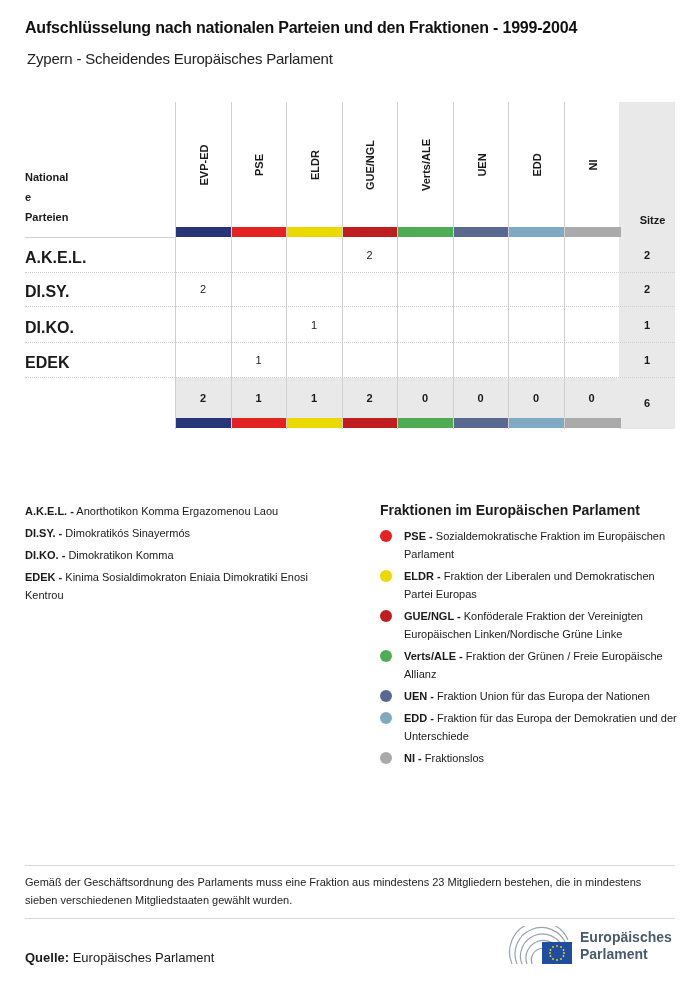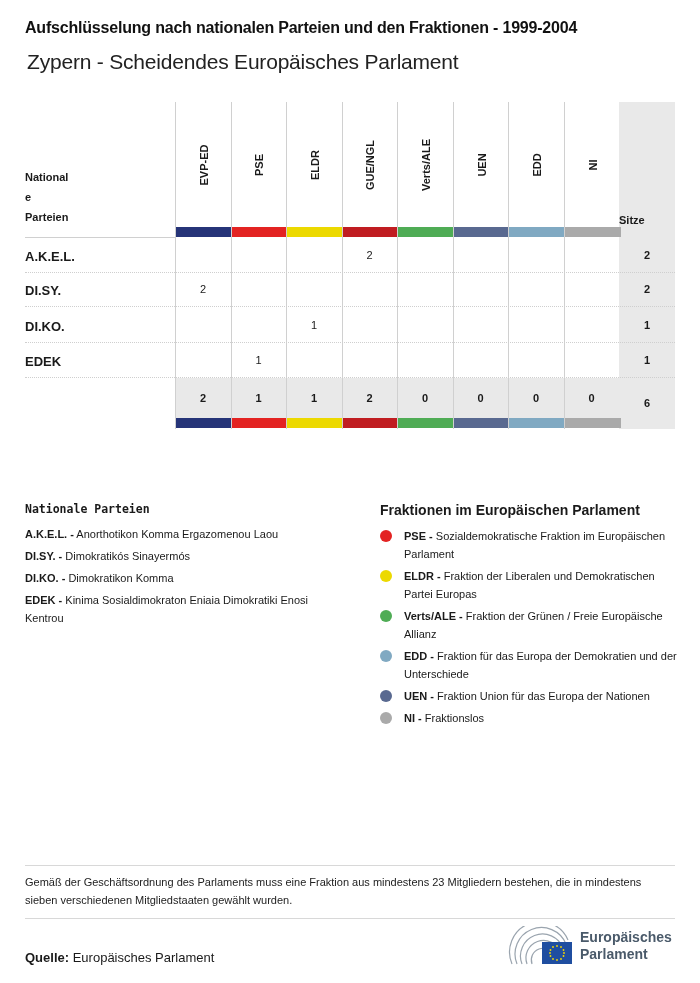--- a/index.html
+++ b/index.html
@@ -1,35 +1,35 @@
 <!DOCTYPE html>
 <html><head>
 <meta charset="utf-8">
 <style>
   * { box-sizing: border-box; margin: 0; padding: 0; }
   html, body { width: 700px; height: 983px; background: #ffffff; overflow: hidden; }
   body { font-family: "Liberation Sans", sans-serif; color: #1a1a1a; position: relative; }
 
   .title { position: absolute; left: 25px; top: 19px; font-size: 16px; font-weight: bold; letter-spacing: -0.2px; color: #111; }
-  .subtitle { position: absolute; left: 27px; top: 50px; font-size: 21px; color: #222; letter-spacing: -0.2px; }
+  .subtitle { position: absolute; left: 27px; top: 50px; font-size: 15px; color: #222; letter-spacing: -0.2px; }
 
   
   .tbl { position: absolute; left: 25px; top: 102px; width: 650px; height: 327px; }
   .party-head { position: absolute; left: 0; top: 65px; font-size: 11px; font-weight: bold; line-height: 20px; width: 60px; }
   .head-line { position: absolute; left: 0; top: 135px; width: 150px; height: 1px; background: #d0d0d0; }
   .col { position: absolute; top: 0; width: 56px; height: 327px; border-left: 1px solid #d0d0d0; }
   .col-label { position: absolute; left: 0; top: 0; width: 56px; height: 125px; display: flex; align-items: center; justify-content: center; }
   .col-label span { display: block; transform: rotate(-90deg); white-space: nowrap; font-size: 11px; font-weight: bold; }
   .bar-top { position: absolute; left: 0; top: 125px; width: 56px; height: 10px; }
   .bar-bot { position: absolute; left: 0; top: 316px; width: 56px; height: 10px; }
   .sitze-col { position: absolute; left: 594px; top: 0; width: 56px; height: 327px; background: #e9e9e9; }
-  .sitze-label { position: absolute; left: 0; top: 112px; width: 67px; text-align: left; font-size: 11px; font-weight: bold; }
+  .sitze-label { position: absolute; left: 0; top: 112px; width: 67px; text-align: center; font-size: 11px; font-weight: bold; }
   .row { position: absolute; left: 0; width: 650px; height: 35px; }
   .row .sep { position: absolute; left: 0; bottom: 0; width: 650px; border-bottom: 1px dotted #cfcfcf; }
-  .row-name { position: absolute; left: 0; top: 11px; font-size: 13px; font-weight: bold; }
+  .row-name { position: absolute; left: 0; top: 11px; font-size: 16px; font-weight: bold; }
   .cell { position: absolute; top: 11px; width: 56px; text-align: center; font-size: 11px; }
   .cell-total { position: absolute; top: 11px; left: 594px; width: 56px; text-align: center; font-size: 11px; font-weight: bold; }
   .totals-bg { position: absolute; left: 150px; top: 276px; width: 444px; height: 40px; background: #e9e9e9; }
   .tot-cell { position: absolute; top: 290px; width: 56px; text-align: center; font-size: 11px; font-weight: bold; }
   .grand { position: absolute; top: 295px; left: 594px; width: 56px; text-align: center; font-size: 11px; font-weight: bold; }
 
   
   .leg-left { position: absolute; left: 25px; top: 502px; width: 320px; }
   .leg-left h3 { font-family: "DejaVu Sans Mono", monospace; font-size: 11.5px; font-weight: bold; margin-bottom: 9px; }
   .leg-left p { font-size: 11px; line-height: 18px; margin-bottom: 4px; }
@@ -173,34 +173,34 @@
       <div class="cell" style="left: 372px;"></div>
       <div class="cell" style="left: 427.5px;"></div>
       <div class="cell" style="left: 483px;"></div>
       <div class="cell" style="left: 538.5px;"></div>
       <div class="cell-total">1</div>
     </div>
     <div class="grand">6</div>
   </div>
 
 <div class="leg-left" id="legLeft">
-  <h3>Nationale Parteien</h3>
 <p><b>A.K.E.L. -</b><span> Anorthotikon Komma Ergazomenou Laou</span></p>
     <p><b>DI.SY. -</b><span> Dimokratikós Sinayermós</span></p>
     <p><b>DI.KO. -</b><span> Dimokratikon Komma</span></p>
     <p><b>EDEK -</b><span> Kinima Sosialdimokraton Eniaia Dimokratiki Enosi Kentrou</span></p>
   </div>
 
 <div class="leg-right" id="legRight">
   <h3>Fraktionen im Europäischen Parlament</h3>
     <div class="leg-item"><span class="dot" style="background: rgb(227, 35, 34);"></span><b>PSE -</b><span> Sozialdemokratische Fraktion im Europäischen Parlament</span></div>
     <div class="leg-item"><span class="dot" style="background: rgb(236, 217, 0);"></span><b>ELDR -</b><span> Fraktion der Liberalen und Demokratischen Partei Europas</span></div>
+    <div class="leg-item"><span class="dot" style="background: rgb(192, 29, 33);"></span><b>GUE/NGL -</b><span> Konföderale Fraktion der Vereinigten Europäischen Linken/Nordische Grüne Linke</span></div>
     <div class="leg-item"><span class="dot" style="background: rgb(79, 172, 85);"></span><b>Verts/ALE -</b><span> Fraktion der Grünen / Freie Europäische Allianz</span></div>
+    <div class="leg-item"><span class="dot" style="background: rgb(89, 105, 144);"></span><b>UEN -</b><span> Fraktion Union für das Europa der Nationen</span></div>
     <div class="leg-item"><span class="dot" style="background: rgb(128, 169, 194);"></span><b>EDD -</b><span> Fraktion für das Europa der Demokratien und der Unterschiede</span></div>
-    <div class="leg-item"><span class="dot" style="background: rgb(89, 105, 144);"></span><b>UEN -</b><span> Fraktion Union für das Europa der Nationen</span></div>
     <div class="leg-item"><span class="dot" style="background: rgb(170, 170, 170);"></span><b>NI -</b><span> Fraktionslos</span></div>
   </div>
 
 <div class="hr1"></div>
 <div class="note">Gemäß der Geschäftsordnung des Parlaments muss eine Fraktion aus mindestens 23 Mitgliedern bestehen, die in mindestens sieben verschiedenen Mitgliedstaaten gewählt wurden.</div>
 <div class="hr2"></div>
 
 <div class="source"><b>Quelle:</b><span> Europäisches Parlament</span></div>
 
 <div class="logo">

